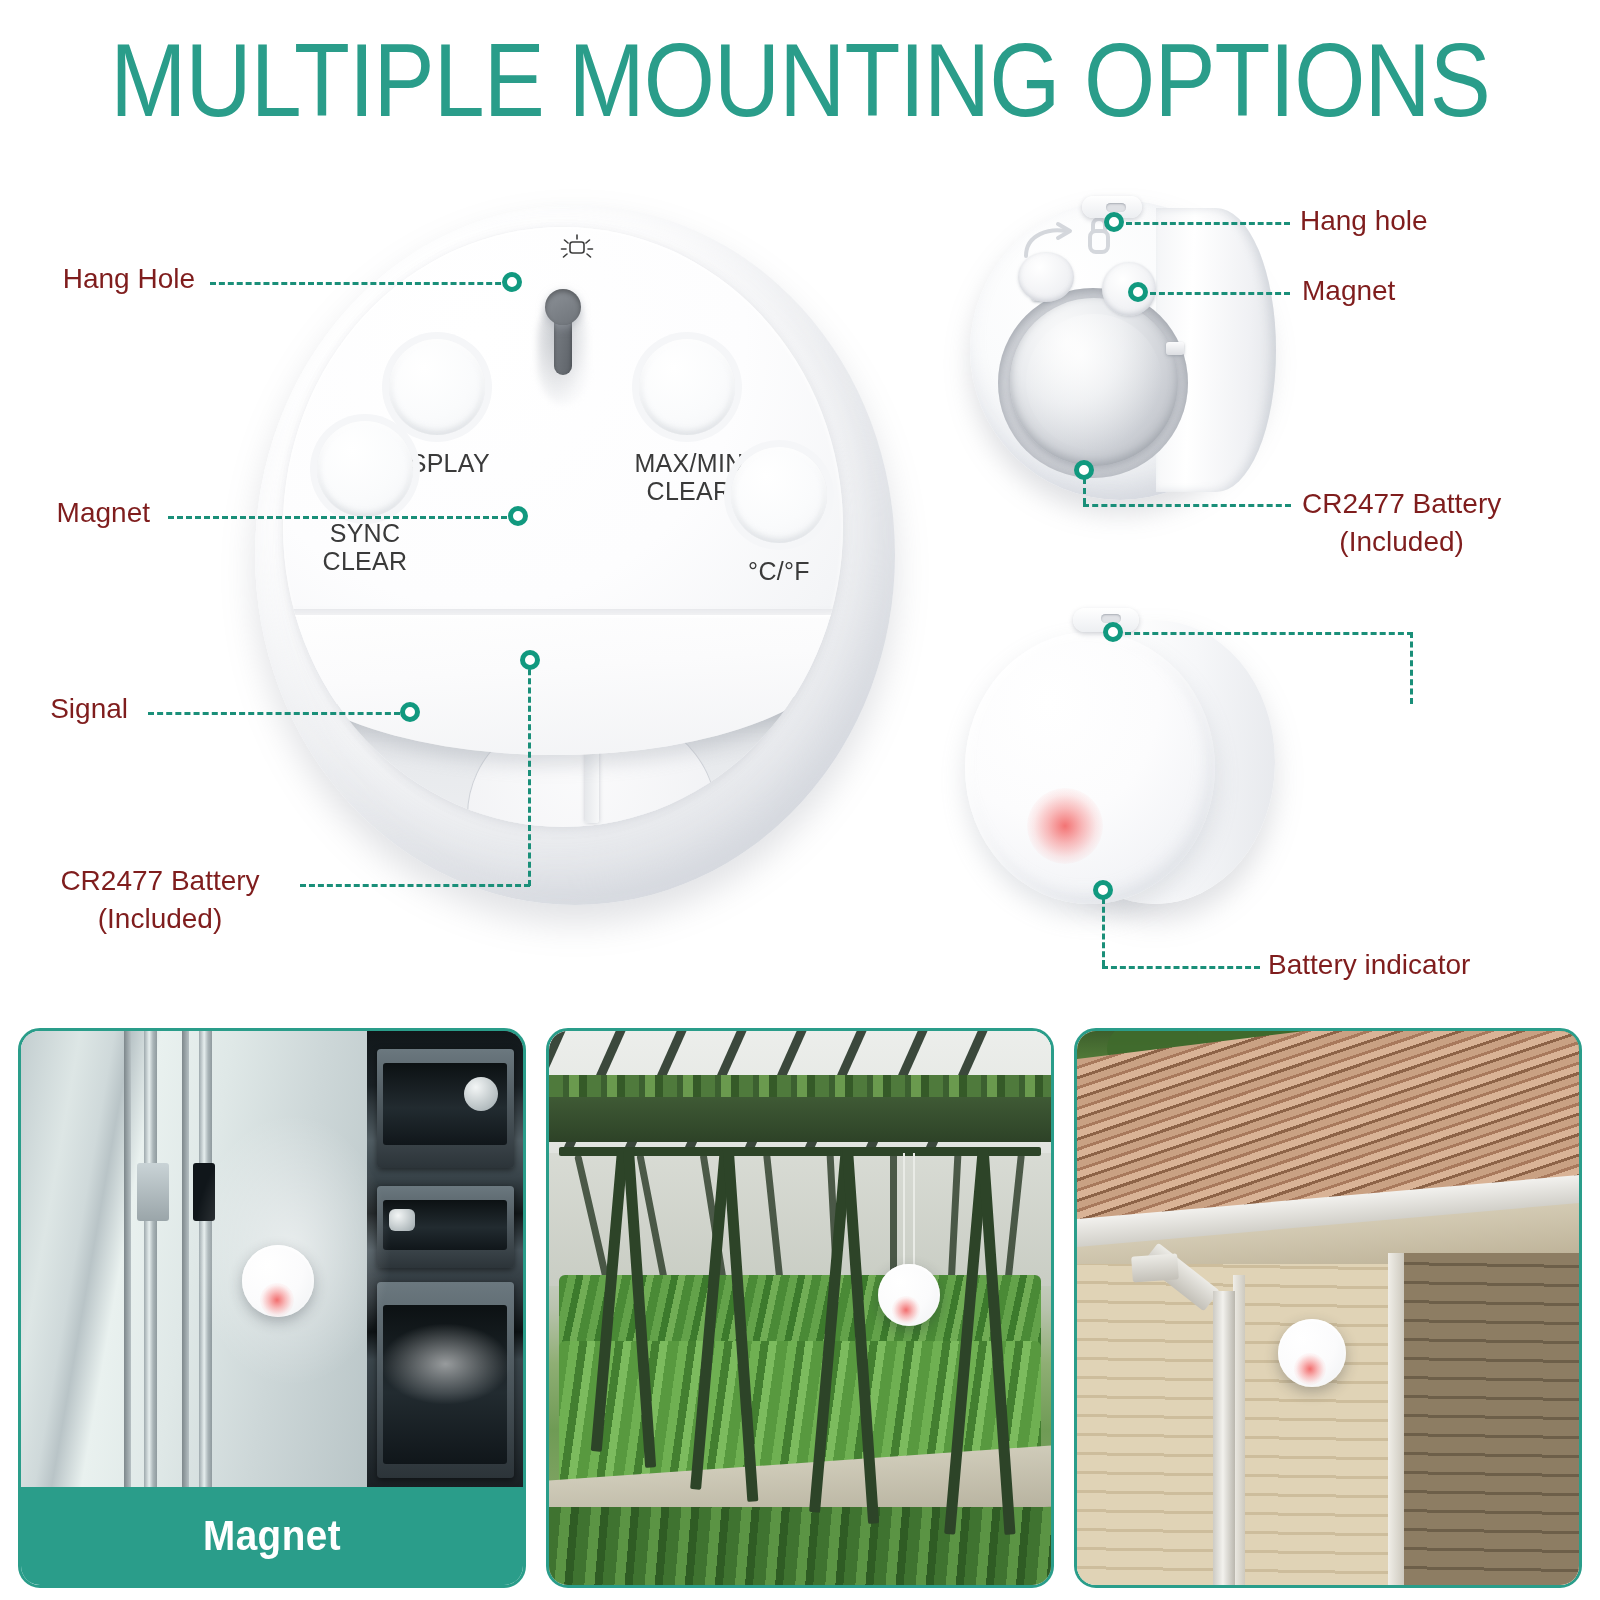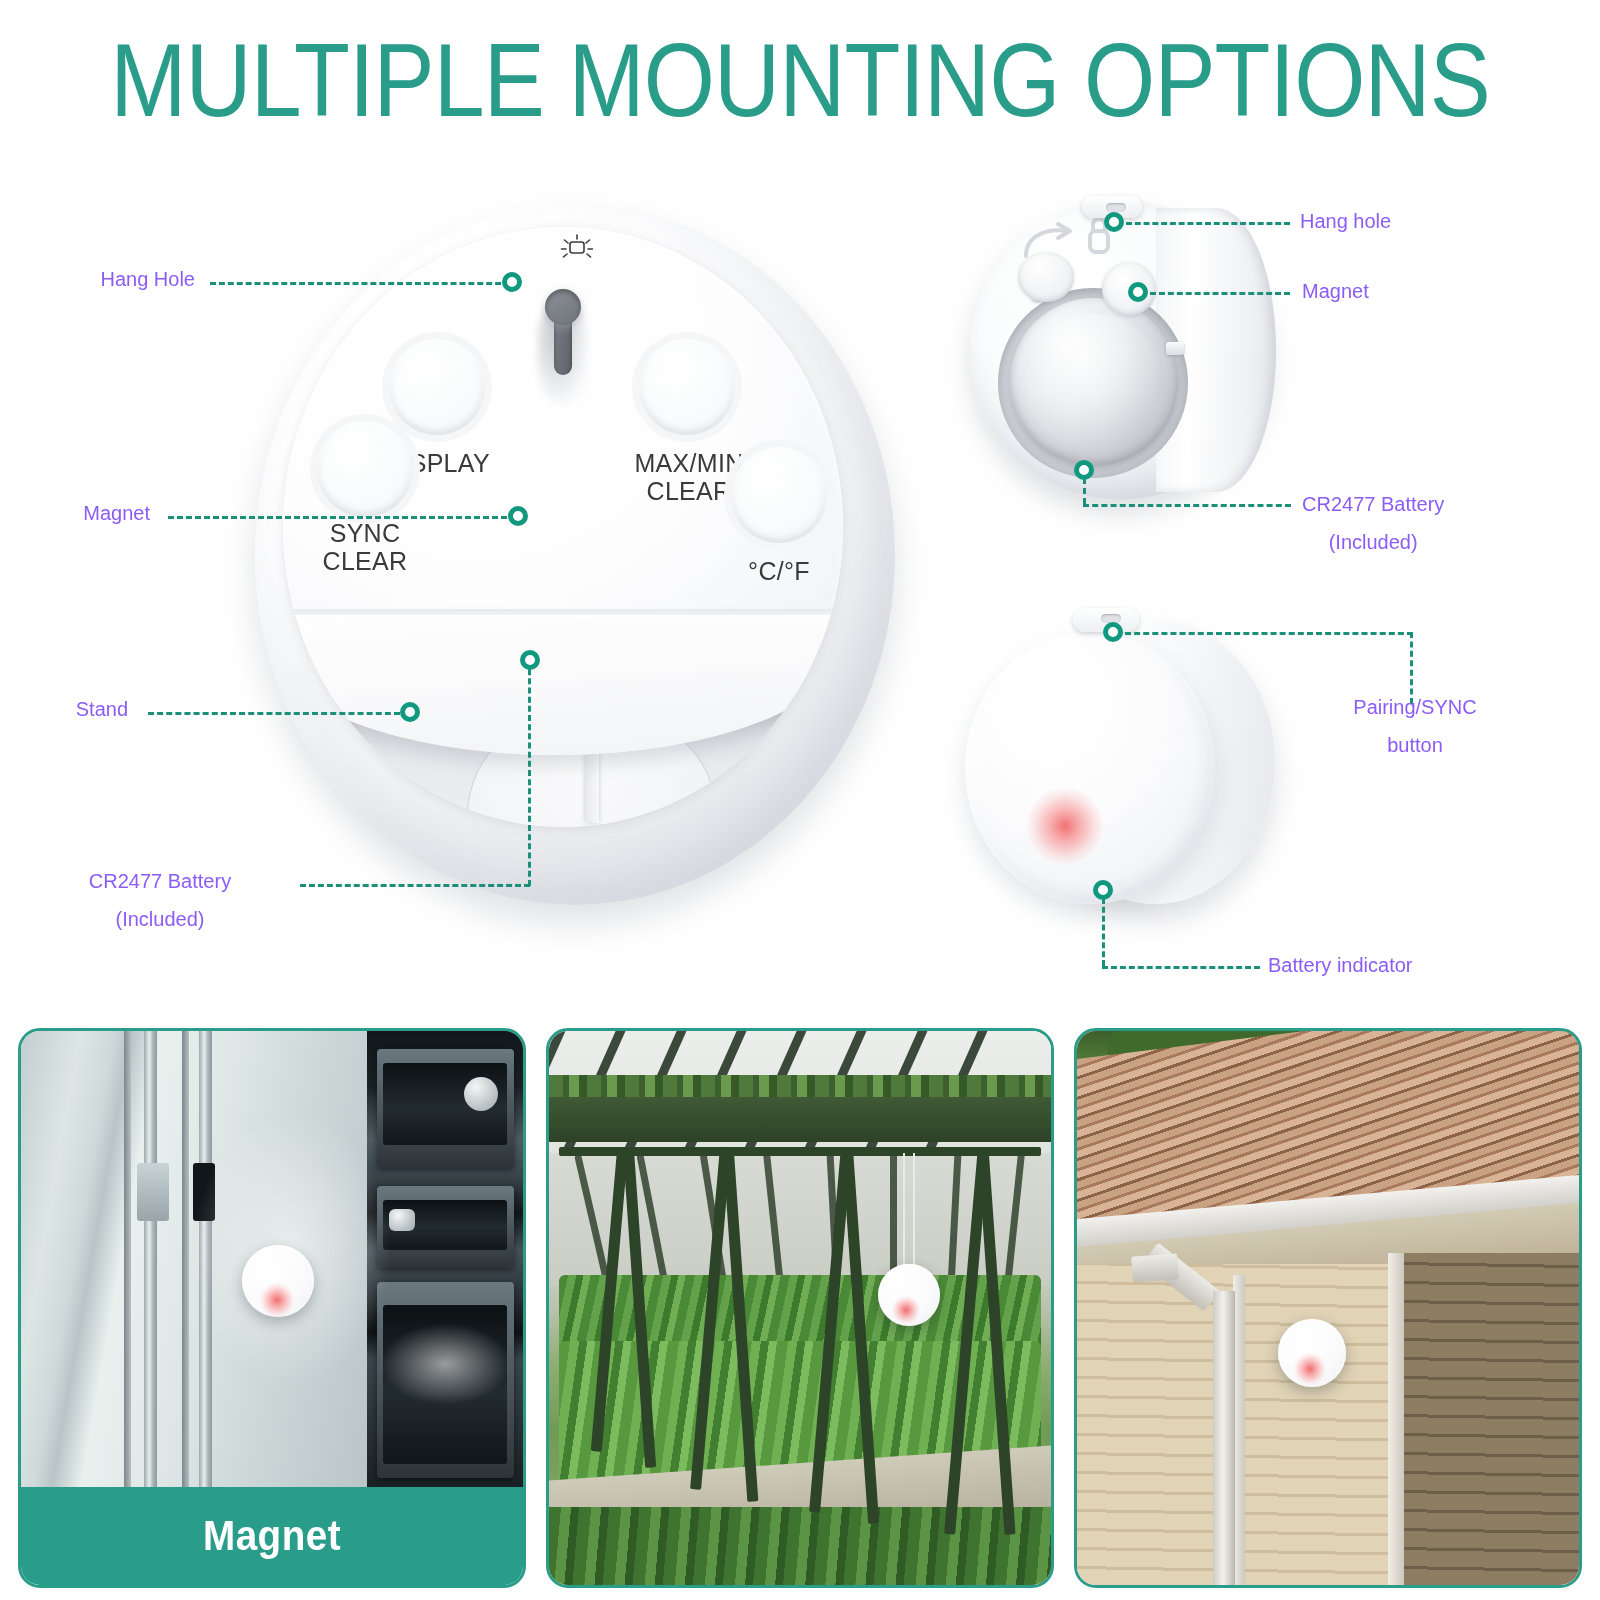--- a/index.html
+++ b/index.html
@@ -22,22 +22,22 @@
     transform:scaleX(0.88);
     transform-origin:center top;
     white-space:nowrap;
   }
   
   #diagram{position:absolute;left:0;top:160px;width:1600px;height:860px;}
 
   
   .anno{
     position:absolute;
-    color:#8b5cf6;
-    font-size:20px;
+    color:#7f1d1d;
+    font-size:28px;
     line-height:38px;
     white-space:nowrap;
   }
   .anno.r{text-align:right;}
   .anno.l{text-align:left;}
   .anno.c{text-align:center;}
 
   
   .lead-h{
     position:absolute;height:0;
@@ -339,21 +339,21 @@
   </div>
 
   <div class="anno r" style="left:20px;top:100px;width:175px;">Hang Hole</div>
   <div class="lead-h" style="left:210px;top:122px;width:300px;"></div>
   <div class="dot" style="left:502px;top:112px;"></div>
 
   <div class="anno r" style="left:20px;top:334px;width:130px;">Magnet</div>
   <div class="lead-h" style="left:168px;top:356px;width:348px;"></div>
   <div class="dot" style="left:508px;top:346px;"></div>
 
-  <div class="anno r" style="left:20px;top:530px;width:108px;">Stand</div>
+  <div class="anno r" style="left:20px;top:530px;width:108px;">Signal</div>
   <div class="lead-h" style="left:148px;top:552px;width:252px;"></div>
   <div class="dot" style="left:400px;top:542px;"></div>
 
   <div class="anno c" style="left:20px;top:702px;width:280px;">
     <div>CR2477 Battery</div>
     <div>(Included)</div>
   </div>
   <div class="lead-h" style="left:300px;top:724px;width:230px;"></div>
   <div class="lead-v" style="left:528px;top:500px;height:226px;"></div>
   <div class="dot" style="left:520px;top:490px;"></div>
@@ -402,24 +402,20 @@
     <div class="fr-side"></div>
     <div class="fr-face"></div>
     <div class="fr-led"></div>
     <div class="fr-tab"></div>
     <div class="fr-tabhole"></div>
   </div>
 
   <div class="dot" style="left:1103px;top:462px;"></div>
   <div class="lead-h" style="left:1125px;top:472px;width:288px;"></div>
   <div class="lead-v" style="left:1410px;top:472px;height:72px;"></div>
-  <div class="anno c" style="left:1300px;top:528px;width:230px;">
-    <div>Pairing/SYNC</div>
-    <div>button</div>
-  </div>
 
   <div class="dot" style="left:1093px;top:720px;"></div>
   <div class="lead-v" style="left:1102px;top:738px;height:68px;"></div>
   <div class="lead-h" style="left:1102px;top:806px;width:158px;"></div>
   <div class="anno l" style="left:1268px;top:786px;">Battery indicator</div>
 
 </div>
 
 <div id="panels">
 

